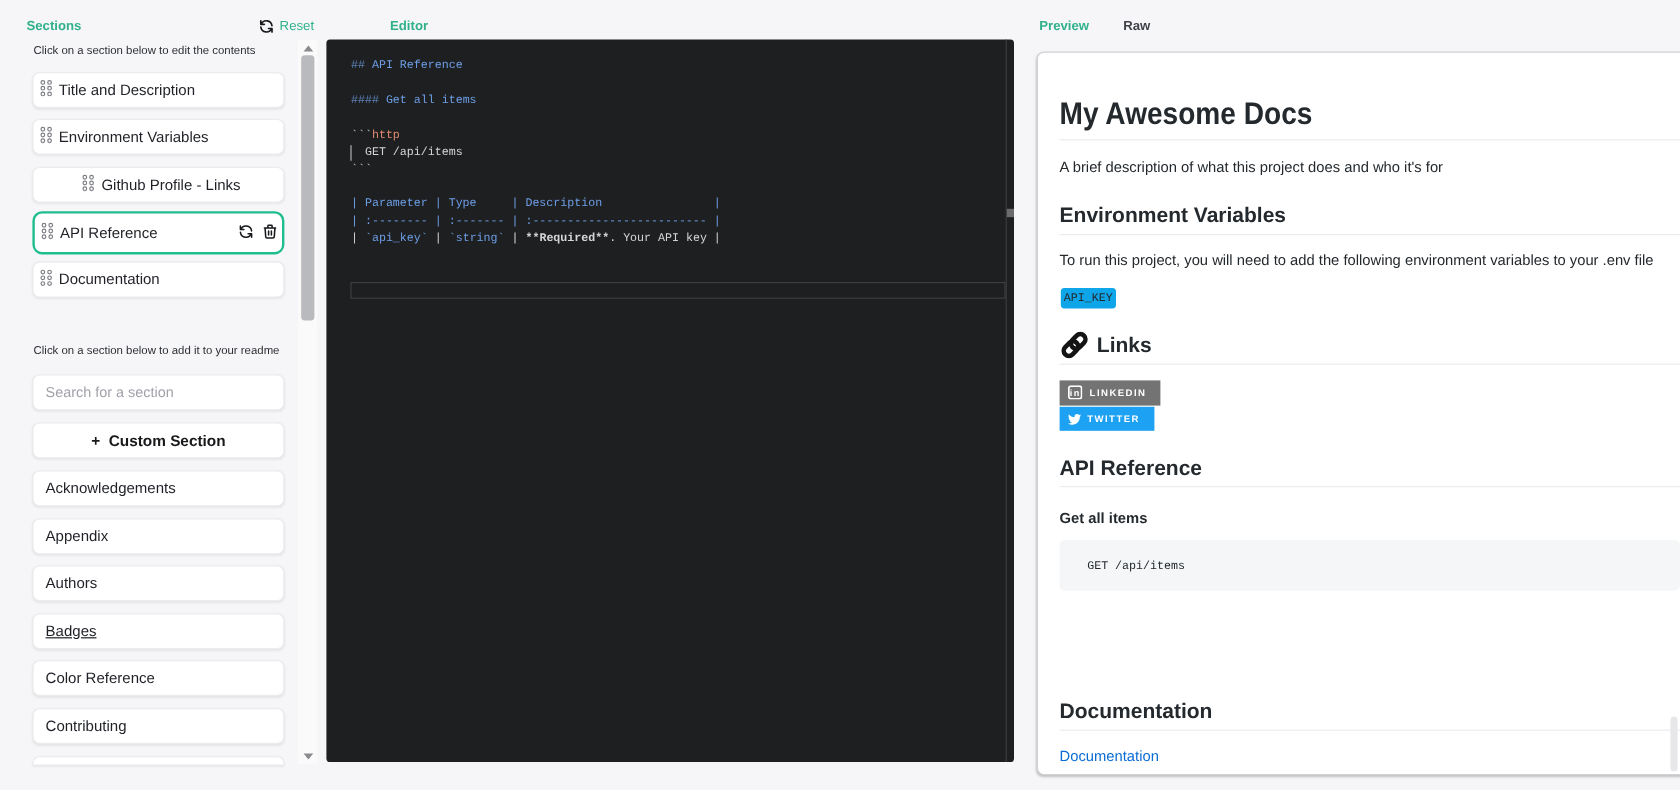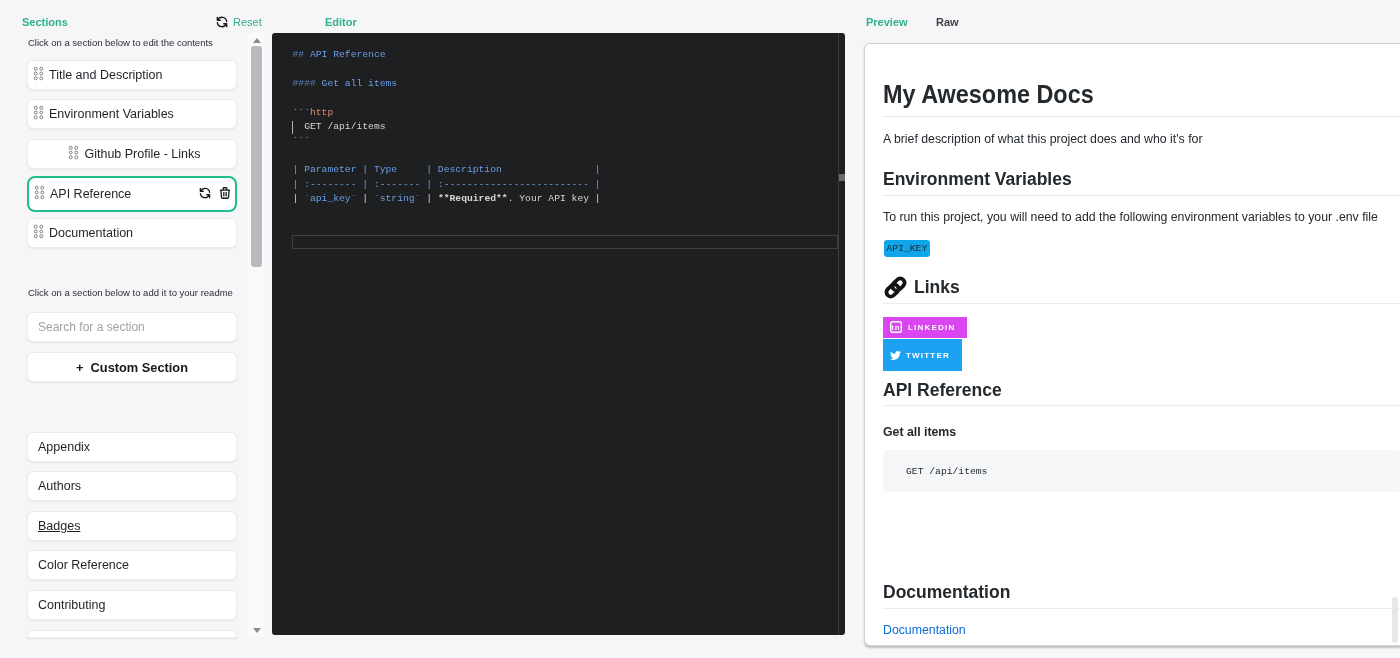--- a/index.html
+++ b/index.html
@@ -113,20 +113,21 @@
             <circle cx="2.7" cy="7.5" r="1.5"></circle>
             <circle cx="8.3" cy="7.5" r="1.5"></circle>
             <circle cx="2.7" cy="12.3" r="1.5"></circle>
             <circle cx="8.3" cy="12.3" r="1.5"></circle>
           </g>
         </svg></span>Documentation</div>
 
   <div class="hint" style="top:287px;">Click on a section below to add it to your readme</div>
   <div class="card plain" style="top:312px;color:#a1a1aa;font-size:12px;">Search for a section</div>
   <div class="card" style="top:352px;justify-content:center;font-weight:700;font-size:12.8px;color:#18181b;text-align:center;">+&nbsp; Custom Section</div>
+  <div class="card plain" style="top:392px;">Acknowledgements</div>
   <div class="card plain" style="top:431.5px;">Appendix</div>
   <div class="card plain" style="top:471px;">Authors</div>
   <div class="card plain" style="top:510.5px;text-decoration:underline;">Badges</div>
   <div class="card plain" style="top:550px;text-align:center;">Color Reference</div>
   <div class="card plain" style="top:589.5px;">Contributing</div>
   <div class="card plain" style="top:629.5px;height:8px;border-radius:6px 6px 0 0;"></div>
 
   <div class="sbtrack"></div>
   <div class="sbthumb"></div>
   <div class="arrow" style="left:253px;top:38px;border-left:4px solid transparent;border-right:4px solid transparent;border-bottom:5px solid #8a8a8d;"></div>
@@ -161,28 +162,28 @@
   <div class="pv icode" style="left:884px;top:240px;padding:3px 2.5px;">API_KEY</div>
   <svg class="abs" style="left:884px;top:276px;" width="23" height="23" viewBox="0 0 23 23">
       <g transform="rotate(-45 11.5 11.5)" fill="none" stroke="#141414" stroke-width="3.8">
         <rect x="0.5" y="7.2" width="13.5" height="8.6" rx="4.3"></rect>
         <rect x="9.0" y="7.2" width="13.5" height="8.6" rx="4.3"></rect>
       </g>
     </svg>
   <div class="pv" style="left:914px;top:276px;font-size:17.5px;line-height:22px;font-weight:600;">Links</div>
   <div class="pvrule" style="top:302.5px;"></div>
 
-  <div class="badge" style="left:883px;top:316.5px;width:84px;height:21px;background:#d946ef;">
+  <div class="badge" style="left:883px;top:316.5px;width:84px;height:21px;background:#737373;">
     <svg style="margin:0 6px 0 7px;" width="12" height="12" viewBox="0 0 12 12">
         <rect x="0.7" y="0.7" width="10.6" height="10.6" rx="1.8" fill="none" stroke="#fff" stroke-width="1.4"></rect>
         <text x="6.1" y="9.2" text-anchor="middle" font-family="Liberation Sans, sans-serif" font-size="7.6" font-weight="bold" fill="#fff">in</text>
       </svg>
     <span>LINKEDIN</span>
   </div>
-  <div class="badge" style="left:883px;top:339px;width:79px;height:32px;background:#1da1f2;">
+  <div class="badge" style="left:883px;top:339px;width:79px;height:20px;background:#1da1f2;">
     <svg style="margin:0 5px 0 7px;" width="11" height="11" viewBox="0 0 24 24" fill="#fff">
         <path d="M23.953 4.57a10 10 0 01-2.825.775 4.958 4.958 0 002.163-2.723c-.951.555-2.005.959-3.127 1.184a4.92 4.92 0 00-8.384 4.482C7.69 8.095 4.067 6.13 1.64 3.162a4.822 4.822 0 00-.666 2.475c0 1.71.87 3.213 2.188 4.096a4.904 4.904 0 01-2.228-.616v.06a4.923 4.923 0 003.946 4.827 4.996 4.996 0 01-2.212.085 4.936 4.936 0 004.604 3.417 9.867 9.867 0 01-6.102 2.105c-.39 0-.779-.023-1.17-.067a13.995 13.995 0 007.557 2.209c9.053 0 13.998-7.496 13.998-13.985 0-.21 0-.42-.015-.63A9.935 9.935 0 0024 4.59z"></path>
       </svg>
     <span>TWITTER</span>
   </div>
 
   <div class="pv" style="left:883px;top:378.5px;font-size:17.5px;line-height:22px;font-weight:600;">API Reference</div>
   <div class="pvrule" style="top:405px;"></div>
   <div class="pv" style="left:883px;top:425px;font-size:12.3px;line-height:15px;font-weight:700;">Get all items</div>
   <div class="pv" style="left:883px;top:449.5px;width:517px;height:42px;background:#f4f6f8;border-radius:4px;"></div>

